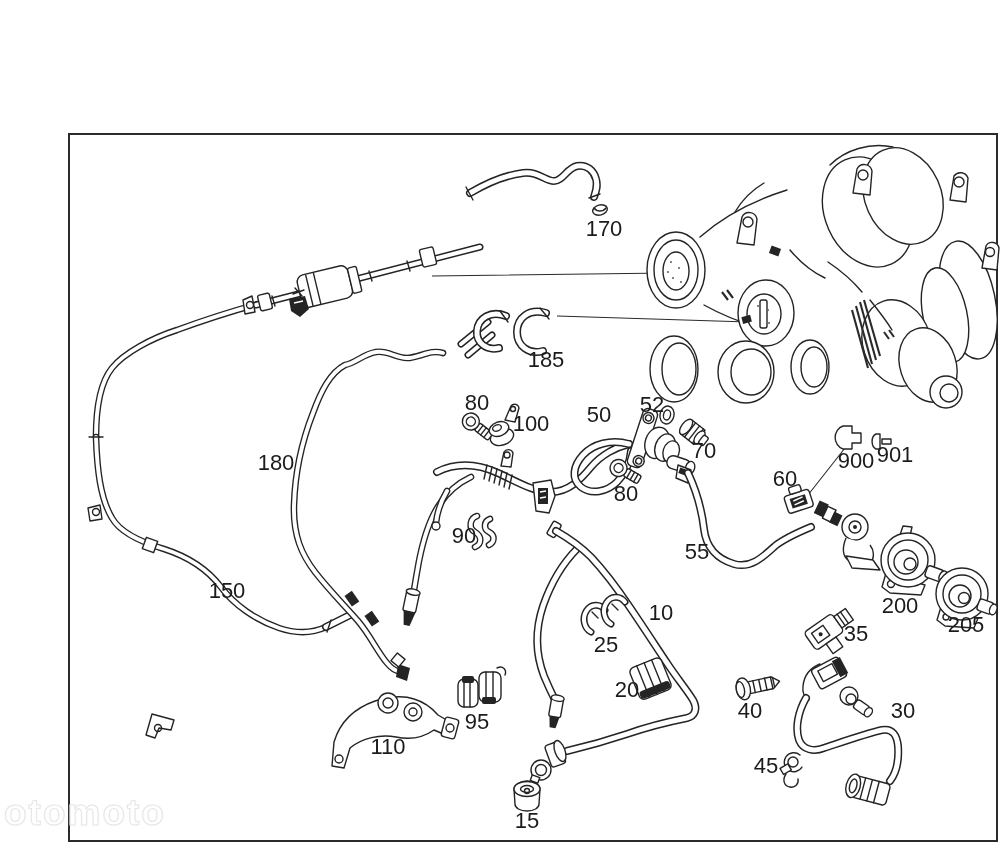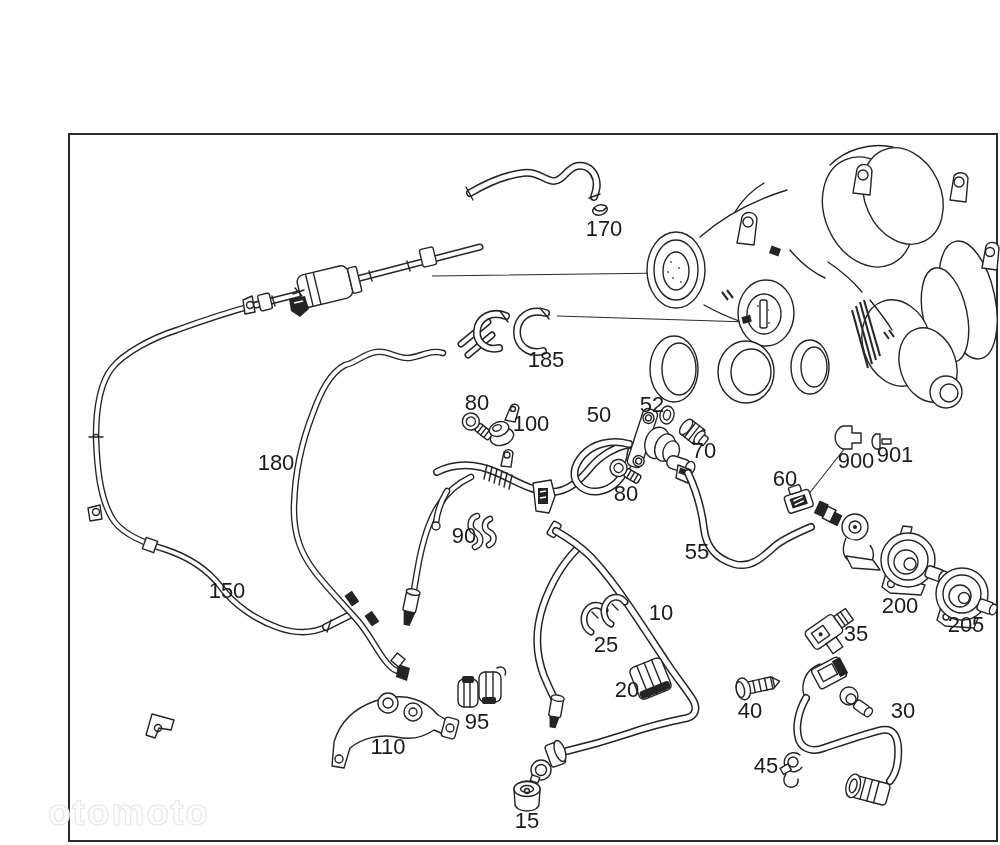--- a/index.html
+++ b/index.html
@@ -16,21 +16,21 @@
   .t1o{stroke:#242424;stroke-width:8;fill:none;stroke-linecap:round;stroke-linejoin:round;}
   .t1i{stroke:#ffffff;stroke-width:5;fill:none;stroke-linecap:round;stroke-linejoin:round;}
   .t2o{stroke:#242424;stroke-width:6.6;fill:none;stroke-linecap:round;stroke-linejoin:round;}
   .t2i{stroke:#ffffff;stroke-width:3.9;fill:none;stroke-linecap:round;stroke-linejoin:round;}
   .t3o{stroke:#242424;stroke-width:7;fill:none;stroke-linecap:round;}
   .t3i{stroke:#ffffff;stroke-width:4;fill:none;stroke-linecap:round;}
   .part-label{font-family:"Liberation Sans",sans-serif;font-size:22px;fill:#1b1b1b;
               text-anchor:middle;font-weight:400;}
   .watermark{position:absolute;left:4px;top:792px;font-size:37px;font-weight:bold;
              letter-spacing:2px;color:#ffffff;-webkit-text-stroke:1.1px #e7e7e7;
-             text-shadow:0 0 2px #efefef;user-select:none;z-index:6;margin-left:44px;}
+             text-shadow:0 0 2px #efefef;user-select:none;z-index:6;}
 </style>
 </head>
 <body>
 
 <div class="stage">
 
 <svg width="1000" height="845" viewBox="0 0 1000 845">
   <defs>
     <path id="p-hose170" d="M 470,193 C 487,183 506,175 523,173 C 538,171 545,181 554,181 C 563,181 567,168 577,166 C 587,164 594,171 596,179 C 598,186 596,191 594,197"></path>
     <path id="p-pipe150u" d="M 96,437 C 96,408 100,383 112,368 C 124,353 152,338 177,330 C 207,319 236,310 258,304"></path>

